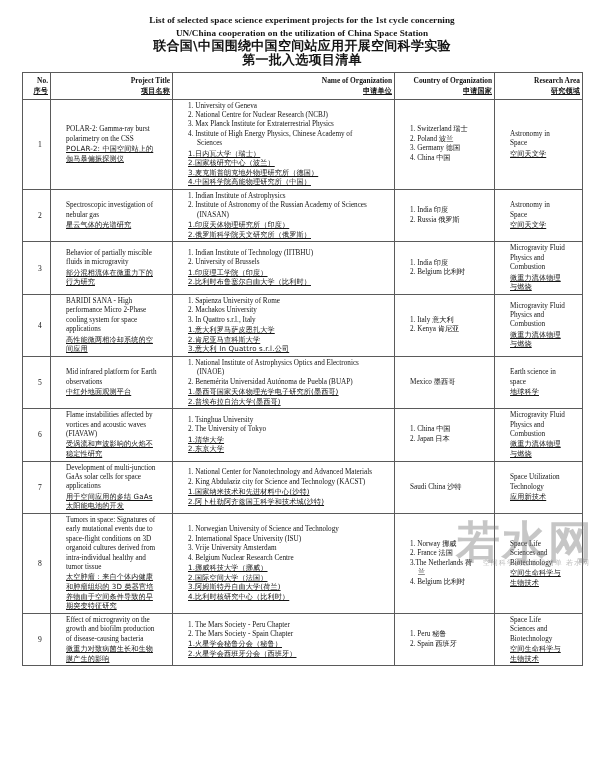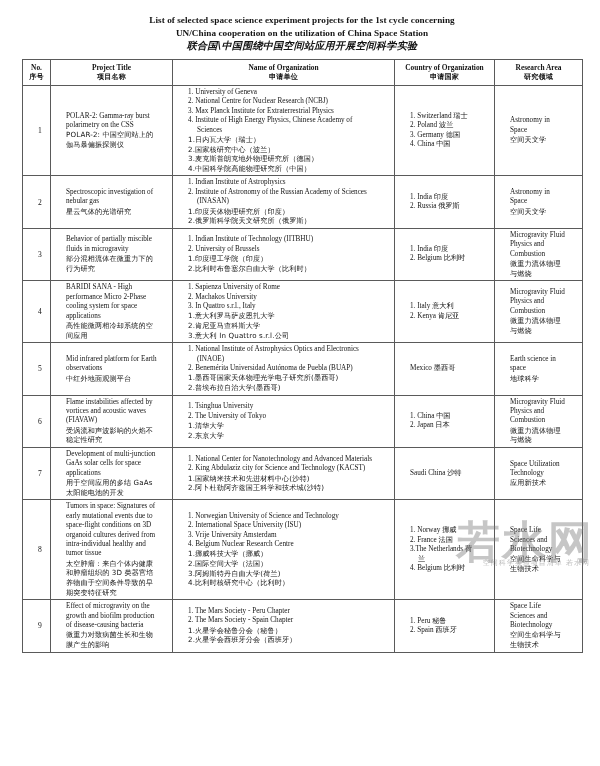--- a/index.html
+++ b/index.html
@@ -30,41 +30,40 @@
     margin: 4px 0 6px 0;
   }
   .title-line {
     font-weight: bold;
     font-size: 9.2px;
     line-height: 12.6px;
     letter-spacing: 0.05px;
   }
   .title-line.cjk {
     font-family: "DejaVu Sans", "Liberation Sans", sans-serif;
-    font-size: 10px;
+    font-size: 13px;
     line-height: 13.6px;
     letter-spacing: 0.3px;
-    font-style: italic;
   }
 
   
   table.proj {
     border-collapse: collapse;
     width: 100%;
     table-layout: fixed;
     margin-top: 2px;
   }
   table.proj th,
   table.proj td {
     border: 1px solid #5a5a5a;
     vertical-align: middle;
     padding: 2px 15px;
   }
   table.proj th {
-    text-align: center;
+    text-align: right;
     font-weight: bold;
     font-size: 7.4px;
     line-height: 9.6px;
     padding: 3px 2px;
   }
 
   
   col.c-no   { width: 28px; }
   col.c-ttl  { width: 122px; }
   col.c-org  { width: 222px; }
@@ -87,20 +86,21 @@
   .en-line {
     display: block;
     white-space: normal;
   }
   .cjk-line {
     display: block;
     font-family: "DejaVu Sans", "Liberation Sans", sans-serif;
     font-size: 7.1px;
     line-height: 9.6px;
     letter-spacing: 0.15px;
+    text-decoration: underline;
   }
   
   td.org .en-line,
   td.org .cjk-line {
     padding-left: 9px;
     text-indent: -9px;
   }
   td.country .en-line,
   td.country .cjk-line {
     padding-left: 8px;
@@ -137,20 +137,21 @@
 </style>
 </head>
 <body>
 
 <div class="page">
 
   <div class="title-block">
     <div class="title-line">List of selected space science experiment projects for the 1st cycle concerning</div>
     <div class="title-line">UN/China cooperation on the utilization of China Space Station</div>
     <div class="title-line cjk">联合国\中国围绕中国空间站应用开展空间科学实验</div>
+    <div class="title-line cjk">第一批入选项目清单</div>
   </div>
 
   <table class="proj">
     <colgroup>
       <col class="c-no">
         <col class="c-ttl">
         <col class="c-org">
         <col class="c-cty">
         <col class="c-area">
     </colgroup>

